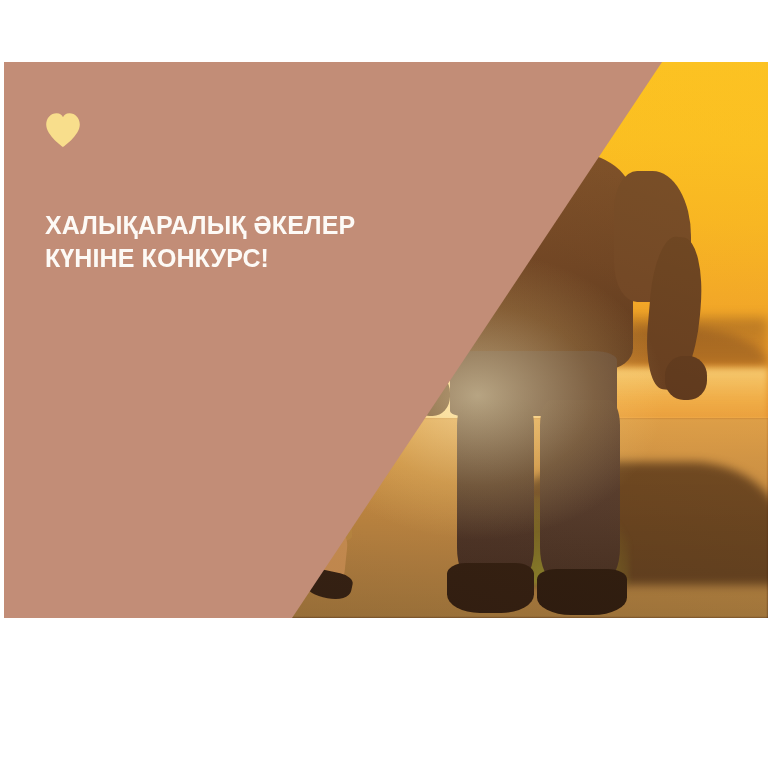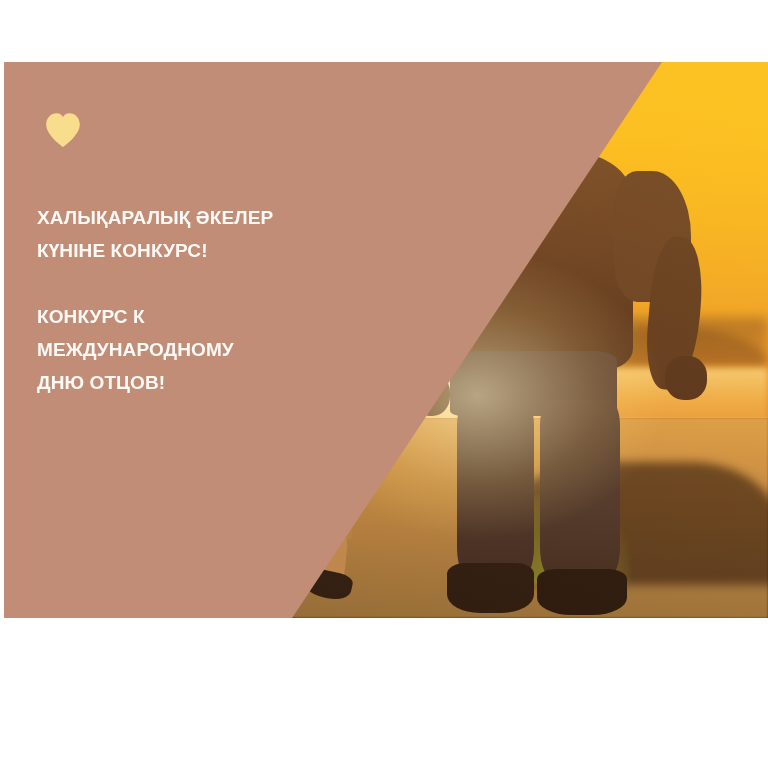--- a/index.html
+++ b/index.html
@@ -259,25 +259,25 @@
     clip-path:polygon(0 0, 86.13% 0, 37.7% 100%, 0 100%);
   }
 
   
   #headline-group{
     position:absolute;
     left:29px; top:135px;
     width:430px;
   }
   .headline{
-    margin:4px;
+    margin:12px;
     color:#fdfaf6;
     font-family:"Liberation Sans", sans-serif;
     font-weight:700;
-    font-size:19px;
+    font-size:25px;
     line-height:33px;
     letter-spacing:.1px;
     text-transform:uppercase;
     white-space:pre-line;
   }
   #headline-ru{ margin-top:33px; }
 
   #heart-icon{
     position:absolute;
     left:40px; top:50px;
@@ -338,18 +338,15 @@
 
   <div id="overlay-wedge"></div>
 
   <svg id="heart-icon" viewBox="0 0 38 36" aria-hidden="true">
     <path d="M19 35.2 C19 35.2 2.2 23.6 2.2 12.6 C2.2 5.9 6.9 1.2 12.6 1.2 C16.1 1.2 18.2 3.3 19 5.2 C19.8 3.3 21.9 1.2 25.4 1.2 C31.1 1.2 35.8 5.9 35.8 12.6 C35.8 23.6 19 35.2 19 35.2 Z" fill="#f8de8c"></path>
   </svg>
 
   <div id="headline-group">
     <p class="headline" id="headline-kk">ХАЛЫҚАРАЛЫҚ ӘКЕЛЕР
 КҮНІНЕ КОНКУРС!</p>
-    <p class="headline" id="headline-ru">КОНКУРС К
-МЕЖДУНАРОДНОМУ
-ДНЮ ОТЦОВ!</p>
   </div>
 
 </div>
 
 </body></html>

